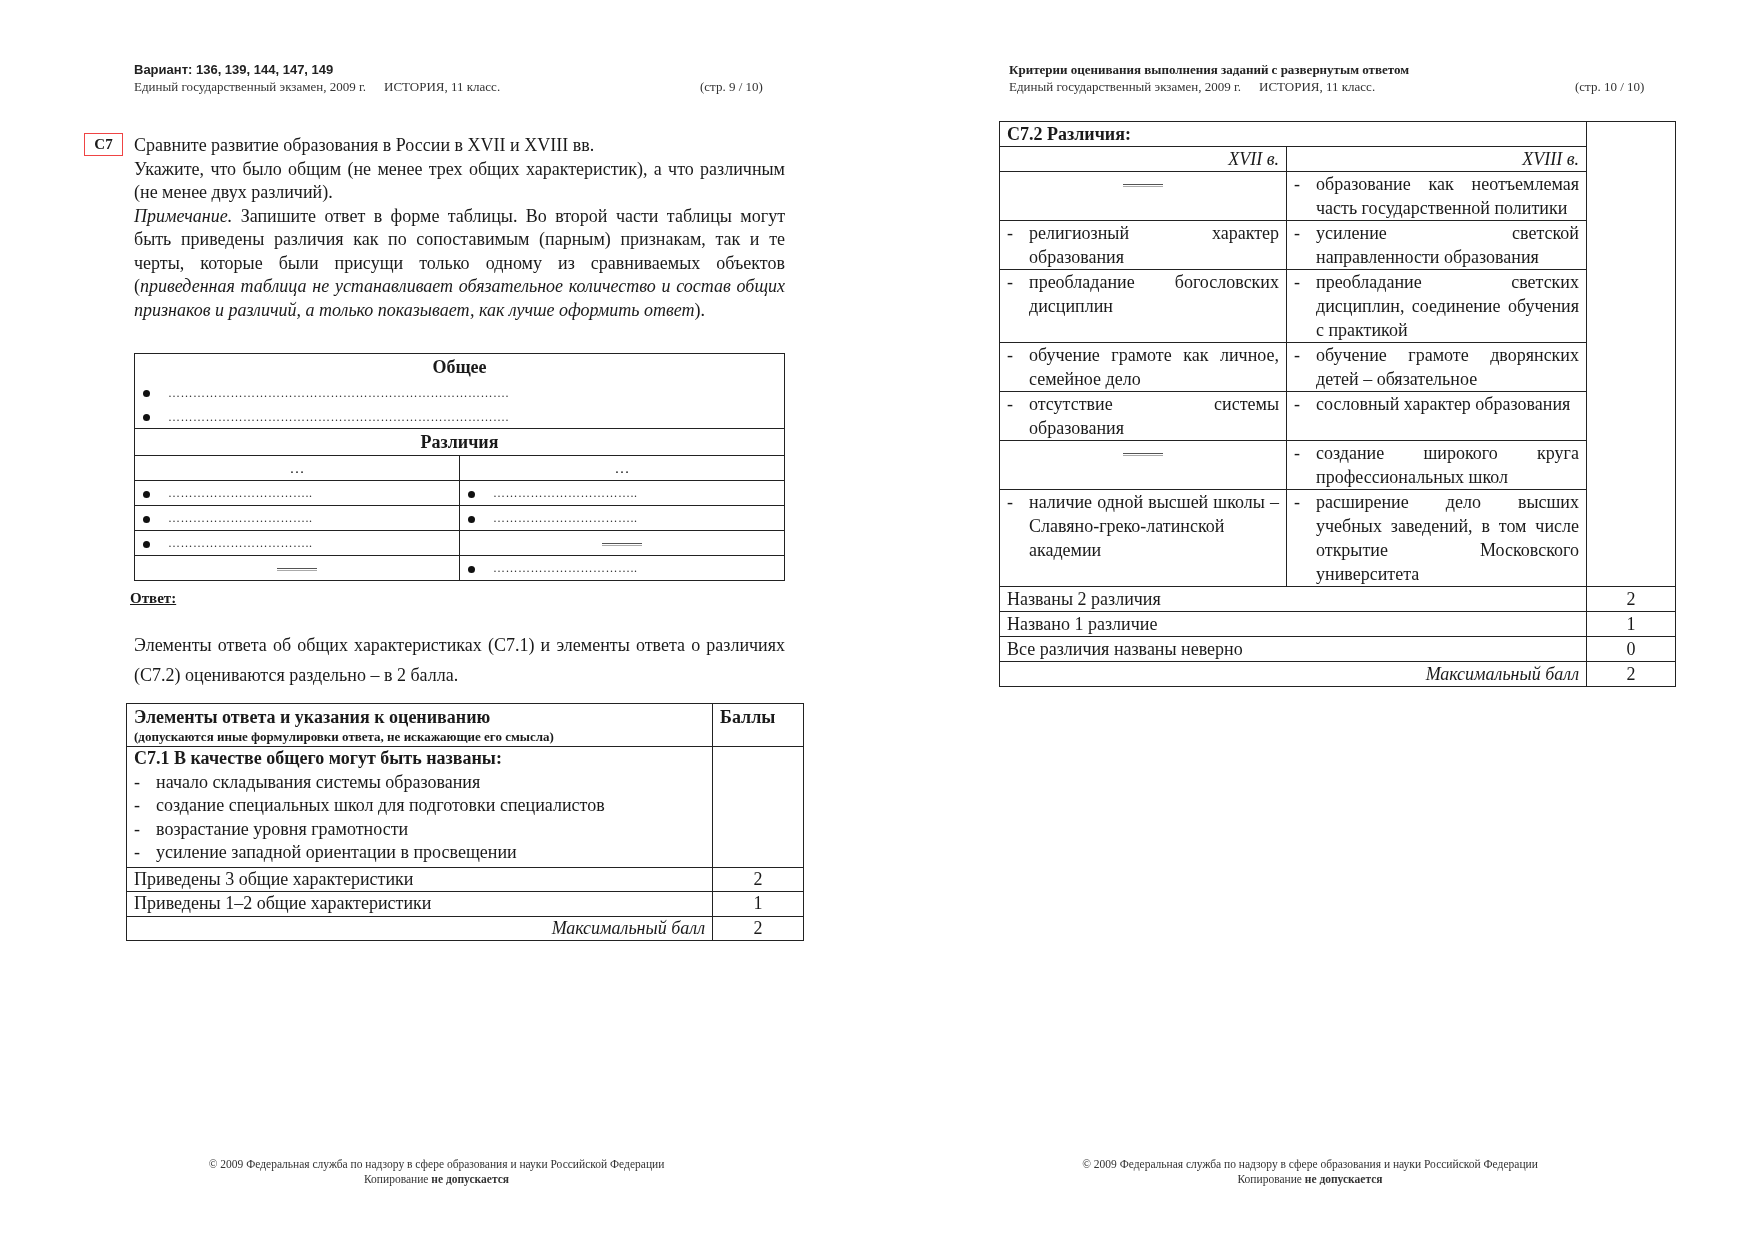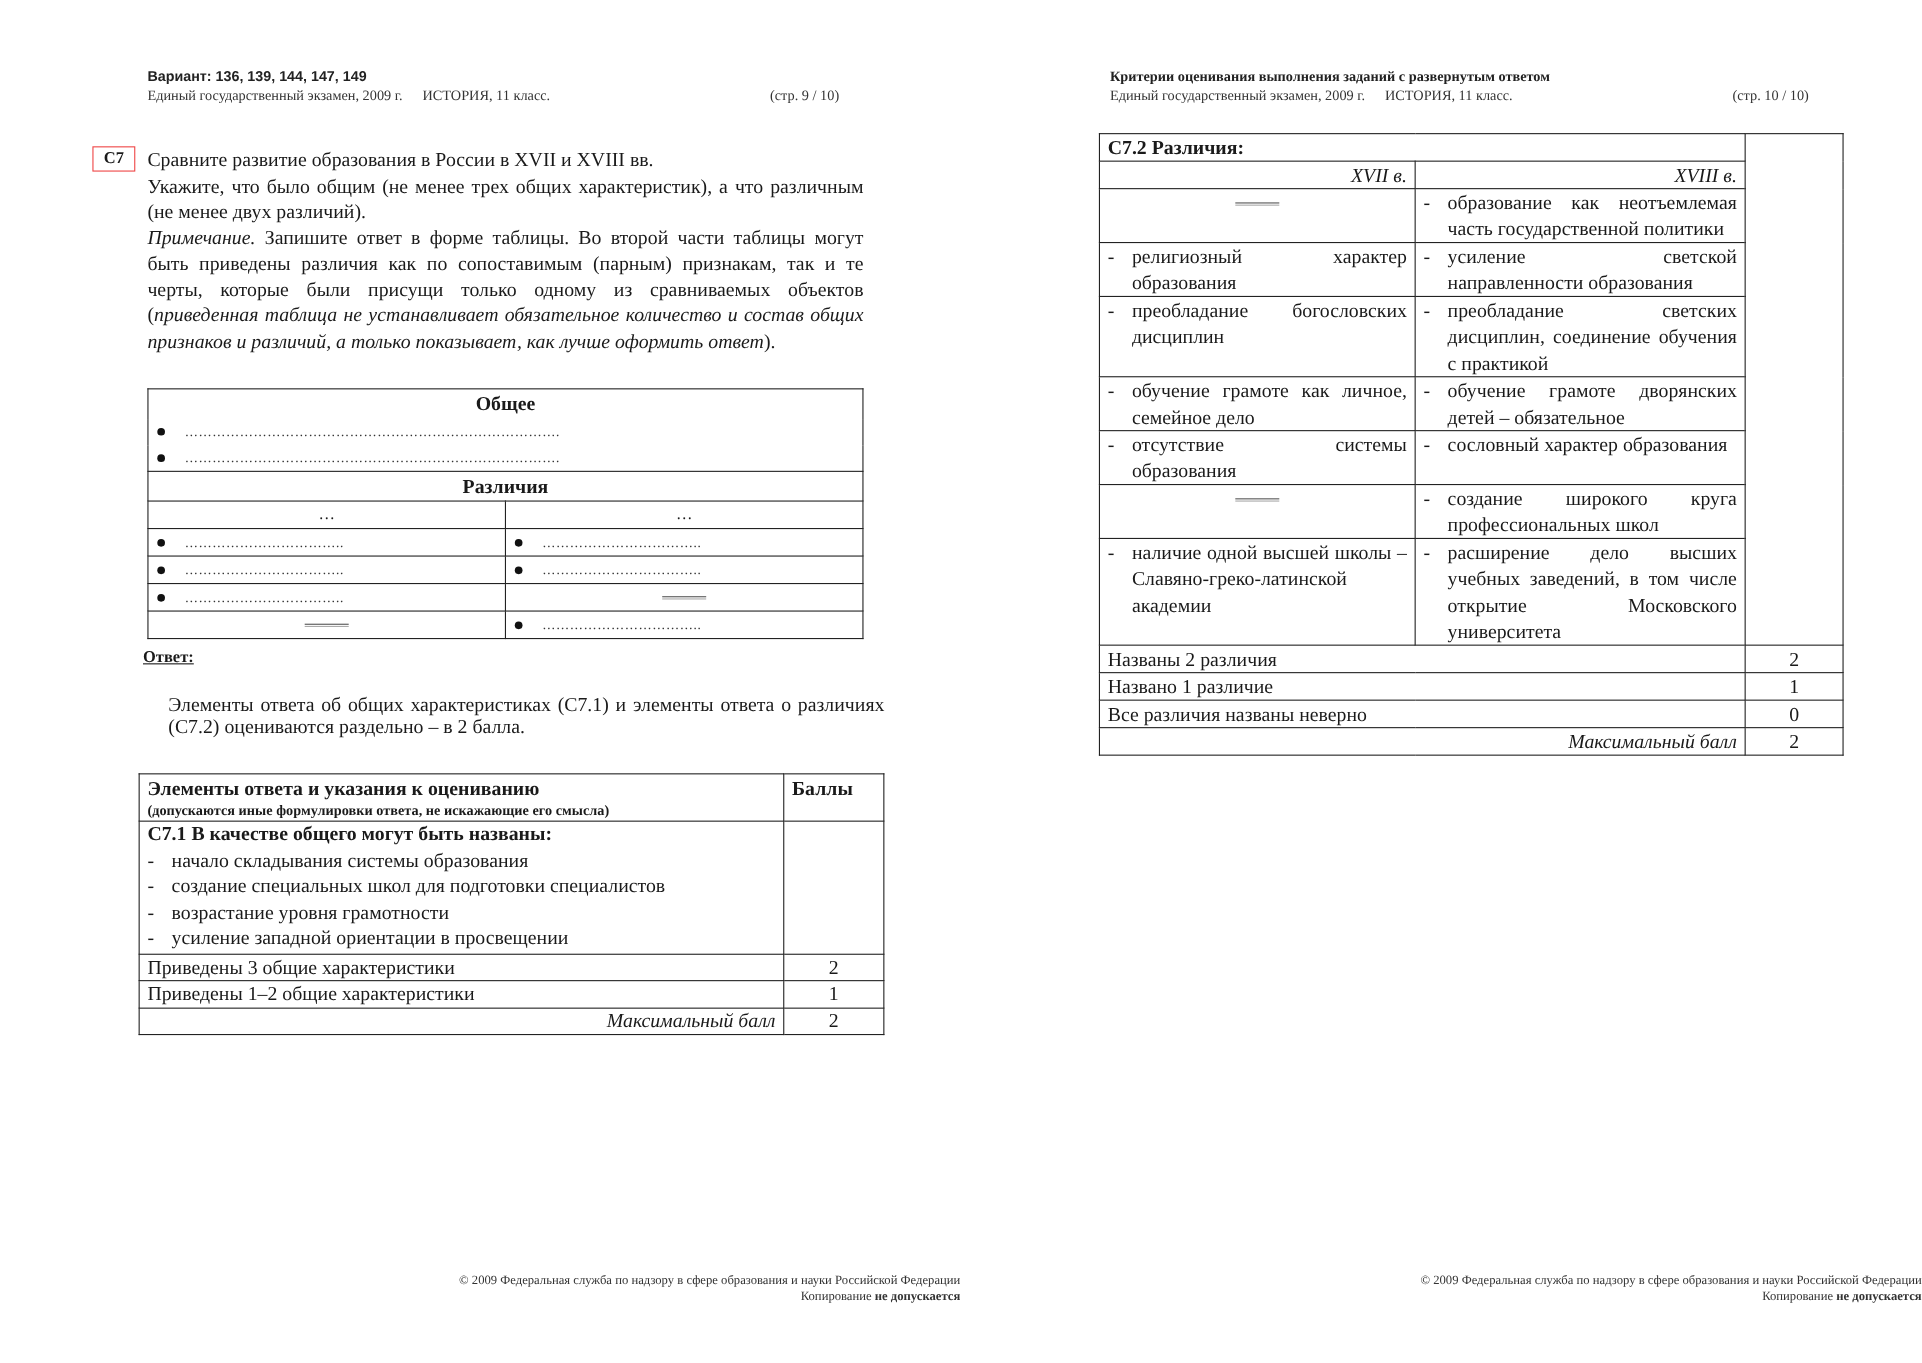--- a/index.html
+++ b/index.html
@@ -27,21 +27,21 @@
   .blank-table { position: absolute; left: 134px; top: 353px; width: 651px; font-size: 15px; }
   .blank-table td { border: 1.5px solid #222; height: 25px; vertical-align: middle; padding: 0 8px; }
   .blank-table .section-head { text-align: center; font-weight: bold; font-size: 18px; height: 27px; }
   .blank-table .plain-row td { border-top: none; border-bottom: none; height: 24px; }
   .bullet { display: inline-block; width: 7px; height: 7px; border-radius: 50%; background: #111; margin-right: 18px; vertical-align: middle; }
   .dots { letter-spacing: 0.5px; color: #333; font-size: 12px; vertical-align: middle; }
   .dash-mark { display: inline-block; width: 40px; border-top: 1px solid #555; border-bottom: 1px solid #aaa; height: 3px; vertical-align: middle; }
   .center { text-align: center; }
 
   .answer-label { position: absolute; left: 130px; top: 590px; font-size: 15px; font-weight: bold; text-decoration: underline; }
-  .answer-note { position: absolute; left: 134px; top: 630px; width: 651px; font-size: 18px; line-height: 20px; text-align: justify; margin-left: 19px; }
+  .answer-note { position: absolute; left: 134px; top: 630px; width: 651px; font-size: 18px; line-height: 30px; text-align: justify; }
 
   
   .score-table { position: absolute; font-size: 18px; }
   .score-table td { border: 1.5px solid #222; padding: 0 7px; vertical-align: top; line-height: 23.5px; }
   .score-table .pts { text-align: center; }
   .score-table .max { text-align: right; font-style: italic; }
   .th-main { text-align: left; font-weight: bold; font-size: 18px; line-height: 22px !important; padding-top: 2px !important; }
   .th-sub { display: block; font-size: 13px; font-weight: bold; line-height: 18px; }
   .bold { font-weight: bold; }
   .item { display: flex; }
@@ -50,21 +50,21 @@
 
   #answer-table { left: 126px; top: 703px; width: 678px; }
   #answer-table td.col-main { width: 586px; }
 
   #diff-table { left: 126px; top: 121px; width: 677px; }
   #diff-table td.c17 { width: 287px; }
   #diff-table td.c18 { width: 300px; }
   #diff-table .ital { font-style: italic; text-align: right; }
   #diff-table td { line-height: 24px; }
 
-  .footer { position: absolute; top: 1157px; width: 100%; text-align: right; font-size: 11.5px; color: #333; line-height: 15px; }
+  .footer { position: absolute; top: 1157px; width: 100%; text-align: center; font-size: 11.5px; color: #333; line-height: 15px; }
   .footer .bold { font-weight: bold; }
 </style>
 </head>
 <body>
 
 <div class="page" id="left-page">
   <div class="hdr-variant">Вариант: 136, 139, 144, 147, 149</div>
   <div class="hdr-line" style="left:134px;">
     <span>Единый государственный экзамен, 2009 г.</span><span class="subj">ИСТОРИЯ, 11 класс.</span>
   </div>

